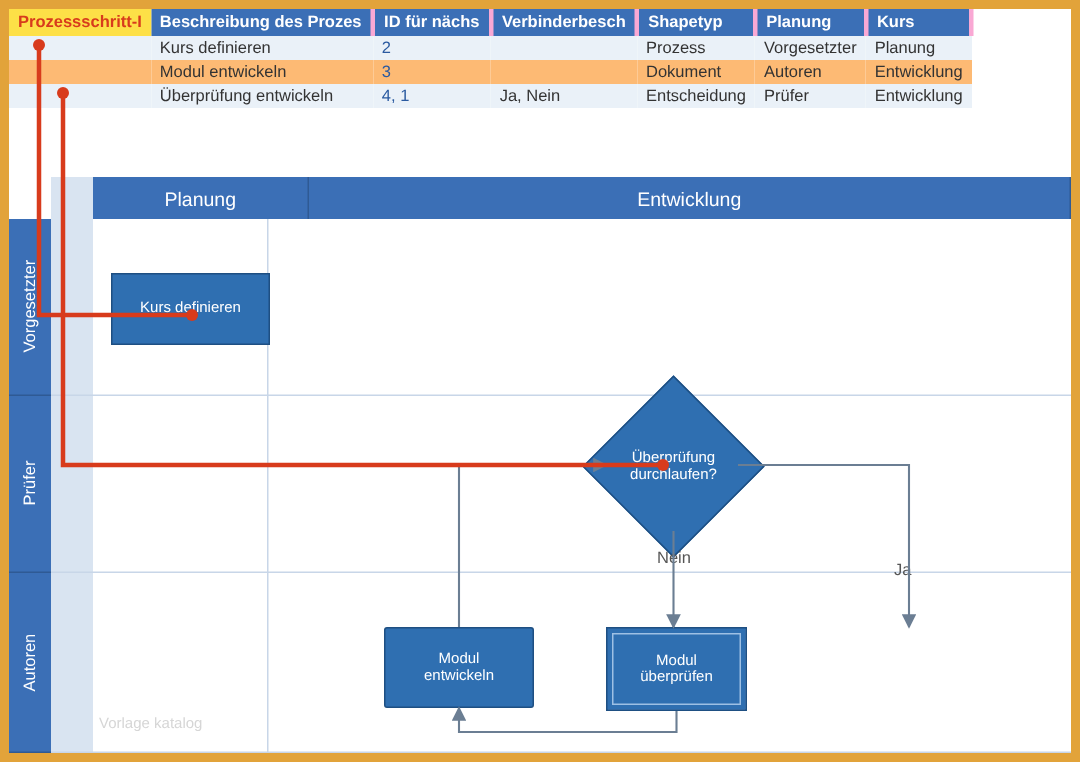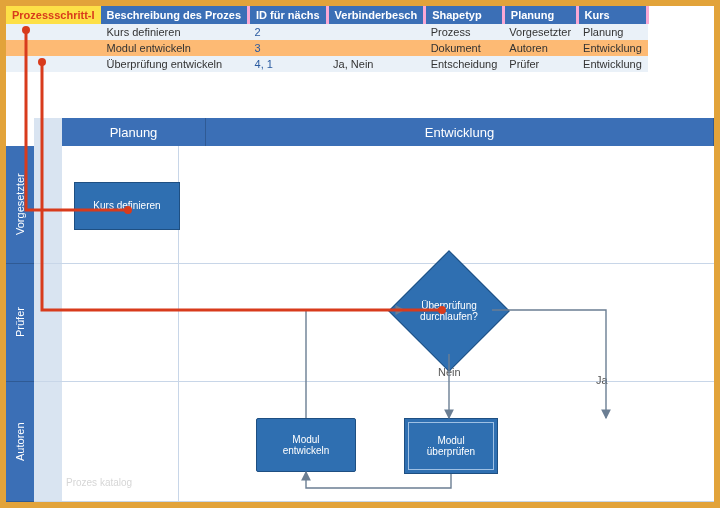--- a/index.html
+++ b/index.html
@@ -260,21 +260,21 @@
 
     <path d="M300 300 L300 192 L398 192" fill="none" stroke="#6b7e93" stroke-width="1.4" marker-end="url(#arr)"></path>
 
     <path d="M443 236 L443 300" fill="none" stroke="#6b7e93" stroke-width="1.4" marker-end="url(#arr)"></path>
 
     <path d="M486 192 L600 192 L600 300" fill="none" stroke="#6b7e93" stroke-width="1.4" marker-end="url(#arr)"></path>
 
     <path d="M445 356 L445 370 L300 370 L300 354" fill="none" stroke="#6b7e93" stroke-width="1.4" marker-end="url(#arr)"></path>
   </svg>
 
-  <span class="watermark">Prozes katalog</span>
+  <span class="watermark">Vorlage katalog</span>
 </div>
 
 <svg style="position:absolute; left:0; top:0; width:720px; height:508px; pointer-events:none;">
   <circle cx="26" cy="30" r="4" fill="#d83b1c"></circle>
   <path d="M26 30 L26 210 L128 210" fill="none" stroke="#d83b1c" stroke-width="3"></path>
   <circle cx="128" cy="210" r="4" fill="#d83b1c"></circle>
   <circle cx="42" cy="62" r="4" fill="#d83b1c"></circle>
   <path d="M42 62 L42 310 L442 310" fill="none" stroke="#d83b1c" stroke-width="3"></path>
   <circle cx="442" cy="310" r="4" fill="#d83b1c"></circle>
 </svg>

